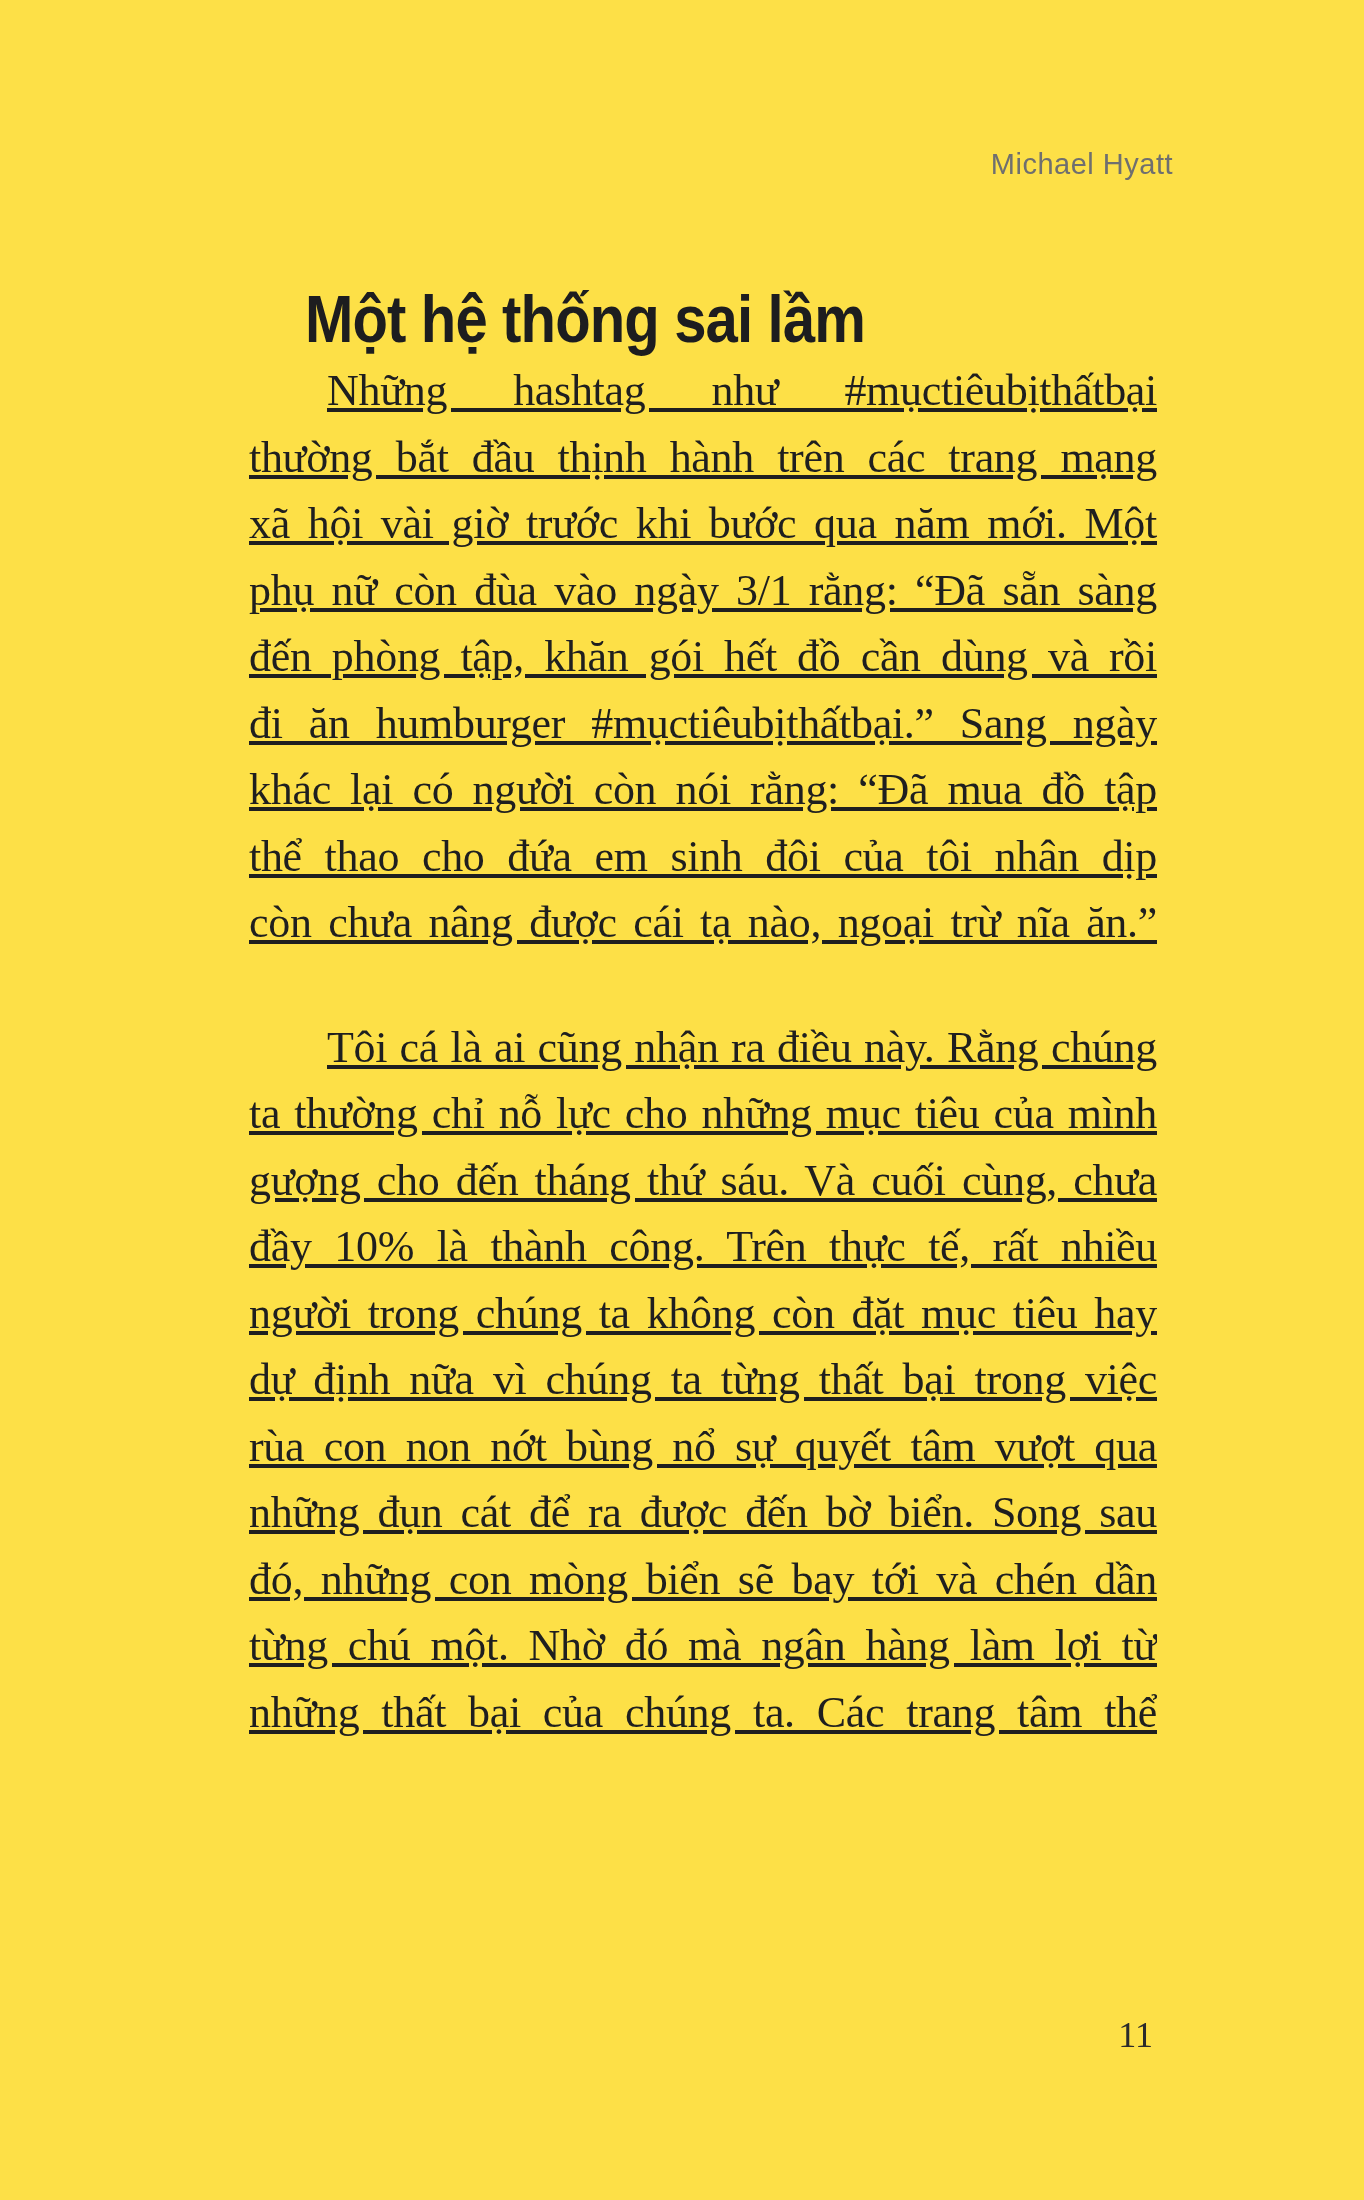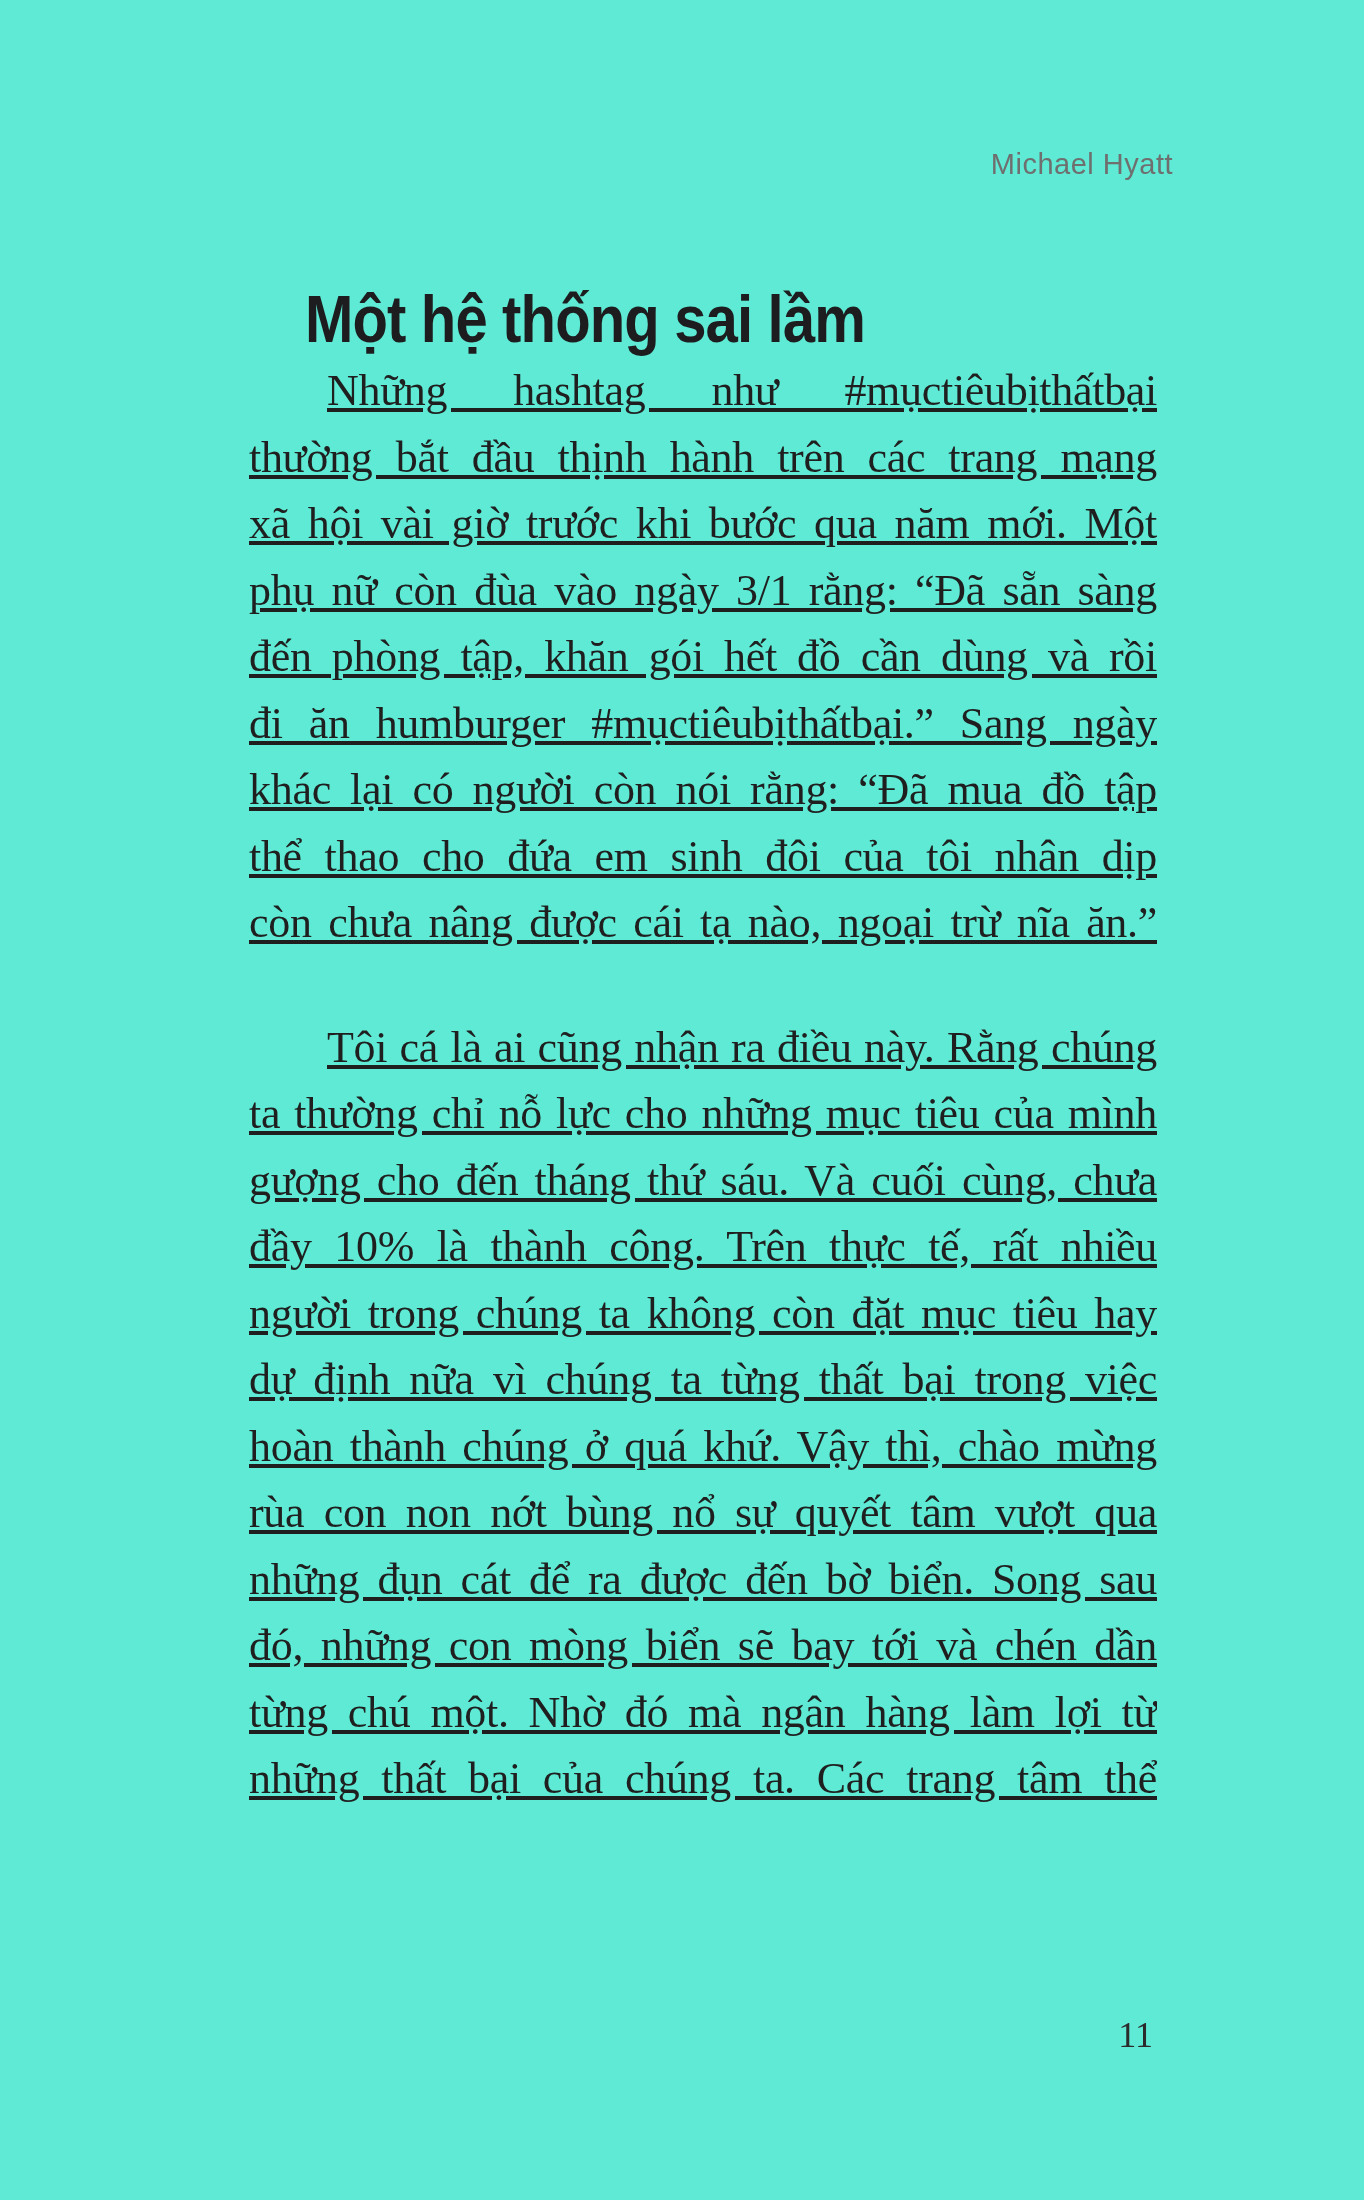--- a/index.html
+++ b/index.html
@@ -1,20 +1,20 @@
 <!DOCTYPE html>
 <html><head>
 <meta charset="utf-8">
 <style>
   html, body { margin: 0; padding: 0; background: #ffffff; }
   .page {
     position: relative;
     width: 1364px;
     height: 2200px;
-    background: #5eead4;
+    background: #fde047;
     overflow: hidden;
     font-family: "Liberation Serif", serif;
   }
   .running-head {
     position: absolute;
     top: 148px;
     right: 191px;
     font-family: "Liberation Sans", sans-serif;
     font-size: 29px;
     line-height: 33px;
@@ -88,21 +88,20 @@
       <div class="tline">còn chưa nâng được cái tạ nào, ngoại trừ nĩa ăn.”</div>
     </div>
 
     <div class="para">
       <div class="tline first">Tôi cá là ai cũng nhận ra điều này. Rằng chúng</div>
       <div class="tline">ta thường chỉ nỗ lực cho những mục tiêu của mình</div>
       <div class="tline">gượng cho đến tháng thứ sáu. Và cuối cùng, chưa</div>
       <div class="tline">đầy 10% là thành công. Trên thực tế, rất nhiều</div>
       <div class="tline">người trong chúng ta không còn đặt mục tiêu hay</div>
       <div class="tline">dự định nữa vì chúng ta từng thất bại trong việc</div>
-      <div class="tline">hoàn thành chúng ở quá khứ. Vậy thì, chào mừng</div>
       <div class="tline">rùa con non nớt bùng nổ sự quyết tâm vượt qua</div>
       <div class="tline">những đụn cát để ra được đến bờ biển. Song sau</div>
       <div class="tline">đó, những con mòng biển sẽ bay tới và chén dần</div>
       <div class="tline">từng chú một. Nhờ đó mà ngân hàng làm lợi từ</div>
       <div class="tline">những thất bại của chúng ta. Các trang tâm thể</div>
     </div>
 
   </div>
 
   <div class="folio">11</div>

